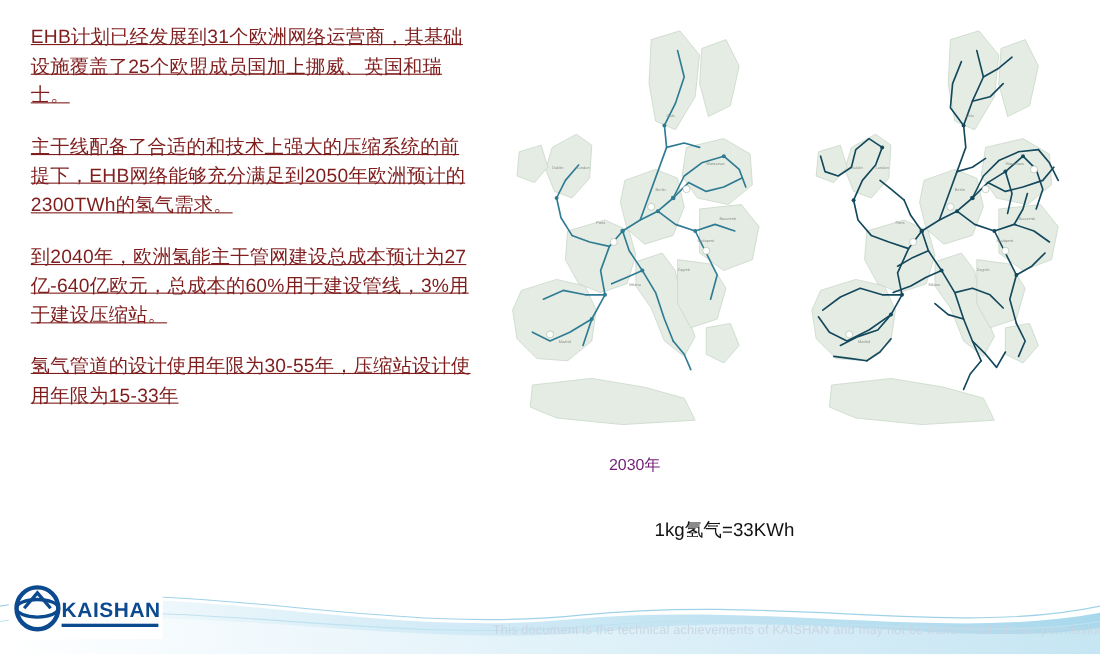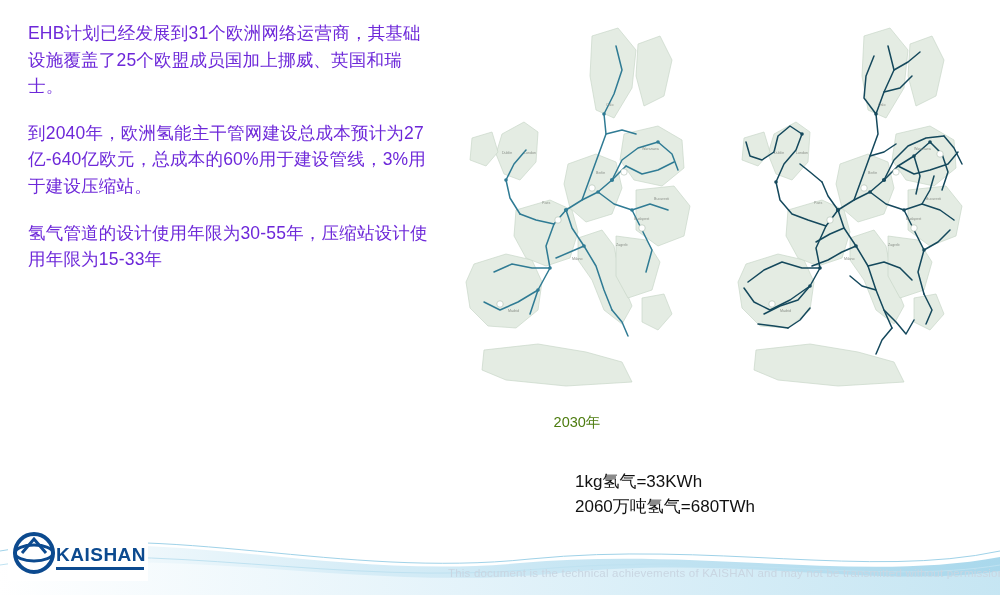--- a/index.html
+++ b/index.html
@@ -24,24 +24,25 @@
   
   .text-col {
     position: absolute;
     left: 28px;
     top: 20px;
     width: 400px;
   }
   .para {
     font-size: 17.5px;
     line-height: 1.52;
-    color: #6d28d9;
+    color: #7f1d1d;
     margin: 0 0 20px 0;
     letter-spacing: 0.2px;
     text-align: left;
+    text-decoration: underline;
   }
   .para:last-child { margin-bottom: 12px; }
 
   
   .maps {
     position: absolute;
     left: 440px;
     top: 14px;
     width: 548px;
     height: 430px;
@@ -64,27 +65,27 @@
   }
   .map-canvas svg { display: block; }
 
   .map-caption {
     position: absolute;
     bottom: 2px;
     left: 0;
     width: 262px;
     text-align: center;
     font-size: 14.5px;
-    color: #4d7c0f;
+    color: #701a75;
   }
 
   
   .notes {
     position: absolute;
-    left: 575px;
+    left: 595px;
     top: 470px;
     width: 380px;
   }
   .note-line {
     font-size: 17px;
     line-height: 1.45;
     color: #111111;
   }
 
   
@@ -120,20 +121,21 @@
     white-space: nowrap;
   }
 </style>
 </head>
 <body>
 
 <div class="slide">
 
   <div class="text-col">
     <p class="para">EHB计划已经发展到31个欧洲网络运营商，其基础设施覆盖了25个欧盟成员国加上挪威、英国和瑞士。</p>
+    <p class="para">主干线配备了合适的和技术上强大的压缩系统的前提下，EHB网络能够充分满足到2050年欧洲预计的2300TWh的氢气需求。</p>
     <p class="para">到2040年，欧洲氢能主干管网建设总成本预计为27 亿-640亿欧元，总成本的60%用于建设管线，3%用于建设压缩站。</p>
     <p class="para">氢气管道的设计使用年限为30-55年，压缩站设计使用年限为15-33年</p>
   </div>
 
   <div class="maps">
 
     <div class="map-block map-left">
       <div class="map-canvas">
         <svg width="262" height="395" viewBox="0 0 262 395" xmlns="http://www.w3.org/2000/svg">
           <rect x="0" y="0" width="262" height="395" fill="#ffffff"></rect>
@@ -312,21 +314,20 @@
             <text x="160" y="92">Oslo</text>
             <text x="208" y="186">Bucuresti</text>
           </g>
         </svg>
       </div>
     </div>
   </div>
 
   <div class="notes">
     <div class="note-line">1kg氢气=33KWh</div>
-    <div class="note-line">2060万吨氢气=680TWh</div>
   </div>
 
   <div class="wave-band">
     <svg width="1000" height="78" viewBox="0 0 1000 78" xmlns="http://www.w3.org/2000/svg">
       <defs>
         <linearGradient id="wg1" x1="0" y1="0" x2="1" y2="0">
           <stop offset="0%" stop-color="#ffffff"></stop>
           <stop offset="35%" stop-color="#d7edf7"></stop>
           <stop offset="100%" stop-color="#a9d8ec"></stop>
         </linearGradient>

